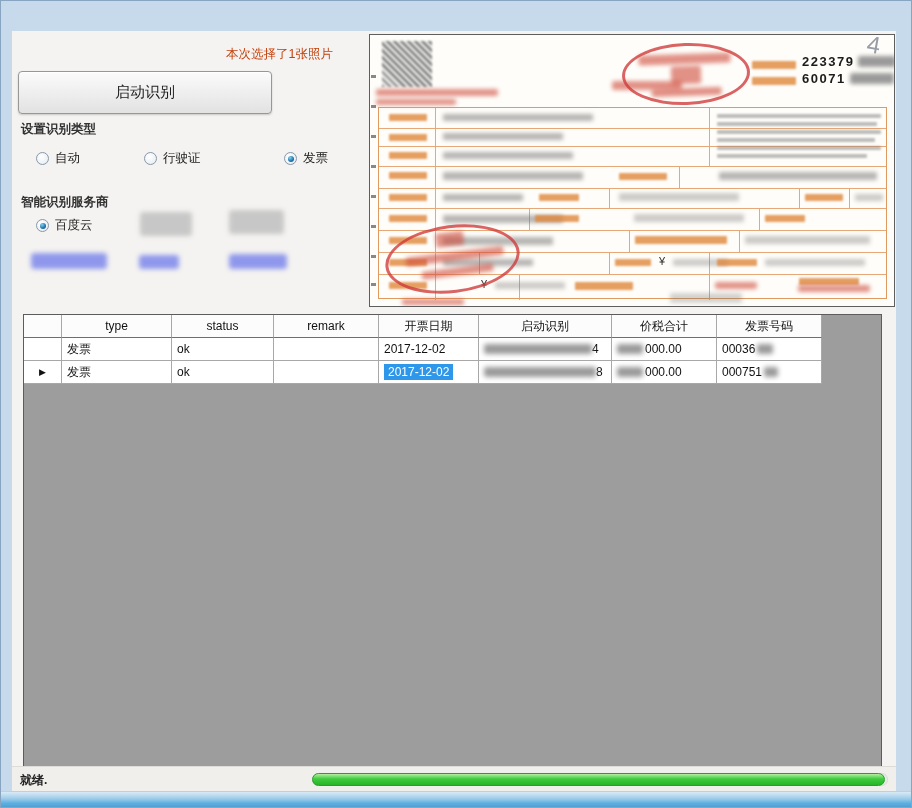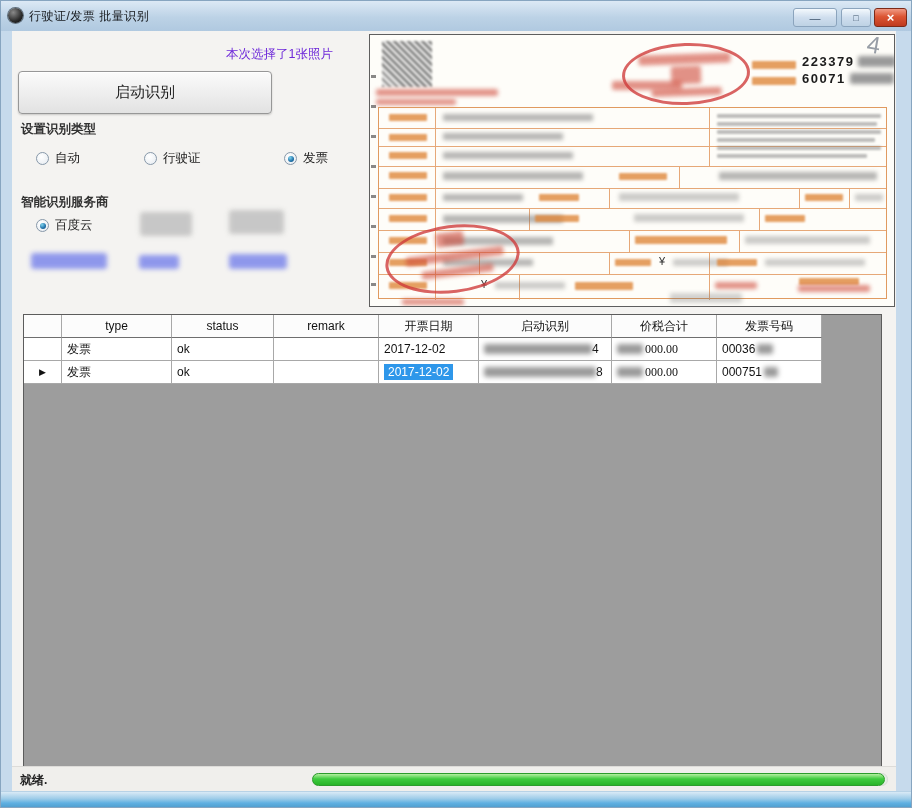--- a/index.html
+++ b/index.html
@@ -24,21 +24,21 @@
   .client { position:absolute; left:11px; top:30px; width:884px; height:760px; background:#f4f3f1; }
   .frame-bottom { position:absolute; left:0; top:790px; width:912px; height:18px;
     background:linear-gradient(#d9eaf6,#9ccbe8 40%,#5fb0e2 65%,#4a97c8); border-top:1px solid #b7d2e6; }
 
   
   .btn { border:1px solid #8c8c8c; background:linear-gradient(#fbfbfb,#ececec 60%,#e2e2e2);
     color:#1d1d1d; display:flex; align-items:center; justify-content:center; }
   .select-btn { position:absolute; left:7px; top:10px; width:152px; height:26px; font-size:12px; }
   .start-btn { position:absolute; left:6px; top:40px; width:254px; height:43px; font-size:15px;
     border-radius:4px; border:1px solid #979797; box-shadow:inset 0 1px 0 #fff,0 1px 2px rgba(0,0,0,.18); }
-  .info-label { position:absolute; left:214px; top:15px; font-size:12.5px; color:#6d28d9;text-align:center; }
+  .info-label { position:absolute; left:214px; top:15px; font-size:12.5px; color:#c2410c;text-align:center; }
   .group-label { position:absolute; font-size:12.5px; font-weight:700; color:#333; }
   .radio-item { position:absolute; display:flex; align-items:center; gap:6px; font-size:12.5px; color:#222; }
   .radio { width:13px; height:13px; border-radius:50%; border:1px solid #8798a9;
     background:radial-gradient(circle at 40% 35%,#fff,#e4eaf0); position:relative; flex:none; }
   .radio.sel::after { content:""; position:absolute; left:2.5px; top:2.5px; width:6px; height:6px; border-radius:50%;
     background:radial-gradient(circle at 35% 30%,#7fd4ee,#2070a8 60%,#14537e); }
   .blurblock { position:absolute; filter:blur(2.5px); border-radius:3px; }
   .gray-opt { background:#b9b9b9; opacity:.75; }
   .blue-pill { background:#6d79ea; opacity:.75; }
 
@@ -64,51 +64,38 @@
   .yen { position:absolute; font-size:11px; color:#333; }
 
   
   .dgrid { position:absolute; left:11px; top:283px; width:859px; height:453px;
     background:#9d9d9d; border:1px solid #5c5c5c; }
   .drow { display:flex; height:23px; }
   .dcell { border-right:1px solid #a8a8a8; border-bottom:1px solid #a8a8a8; background:#fff;
     font-size:12px; color:#111; display:flex; align-items:center; padding:0 5px; overflow:hidden; white-space:nowrap; }
   .dhead .dcell { justify-content:center; background:#fcfcfc; border-bottom:1px solid #6e6e6e; font-size:12px; }
   .c0{width:38px;} .c1{width:110px;} .c2{width:102px;} .c3{width:105px;} .c4{width:100px;}
-  .c5{width:133px;} .c6{width:105px;font-family:Liberation Serif, serif;} .c7{width:105px;}
+  .c5{width:133px;} .c6{width:105px;} .c7{width:105px;}
   .marker { justify-content:center; font-size:9px; color:#111; }
   .date-sel { background:#2e97ea; color:#fff; padding:1px 4px; filter:blur(.5px); }
   .cell-blur { display:inline-block; height:10px; background:#9a9a9a; filter:blur(2.4px); border-radius:2px; }
 
   
   .statusbar { position:absolute; left:0; bottom:0; width:884px; height:25px; background:#f0efec; border-top:1px solid #dddcd9; }
   .status-text { position:absolute; left:8px; top:5px; font-size:12px; font-weight:600; color:#222; }
   .progress-track { position:absolute; left:300px; top:6px; width:576px; height:13px; border-radius:7px;
     background:#e7efe7; box-shadow:inset 0 0 2px rgba(0,0,0,.2); }
   .progress-fill { height:100%; width:99.5%; border-radius:7px; border:1px solid #2c9c2c;
     background:linear-gradient(#b4f0a0,#3ecb3e 45%,#28b428); }
 </style>
 </head>
 <body>
 
 <div class="window">
 
-  <div class="titlebar">
-    <span class="app-icon"></span>
-    <span class="title-text">行驶证/发票 批量识别</span>
-    <div class="win-btn btn-min">
-        <span>—</span>
-      </div>
-    <div class="win-btn btn-max">
-        <span>□</span>
-      </div>
-    <div class="win-btn btn-close">
-        <span>×</span>
-      </div>
-  </div>
 
   <div class="client">
 
     <span class="info-label">本次选择了1张照片</span>
     <button class="btn start-btn">启动识别</button>
 
     <span class="group-label" style="left:9px;top:90px;">设置识别类型</span>
     <div class="radio-item" style="left:24px;top:119px;">
       <span class="radio"></span>
       <span>自动</span>

